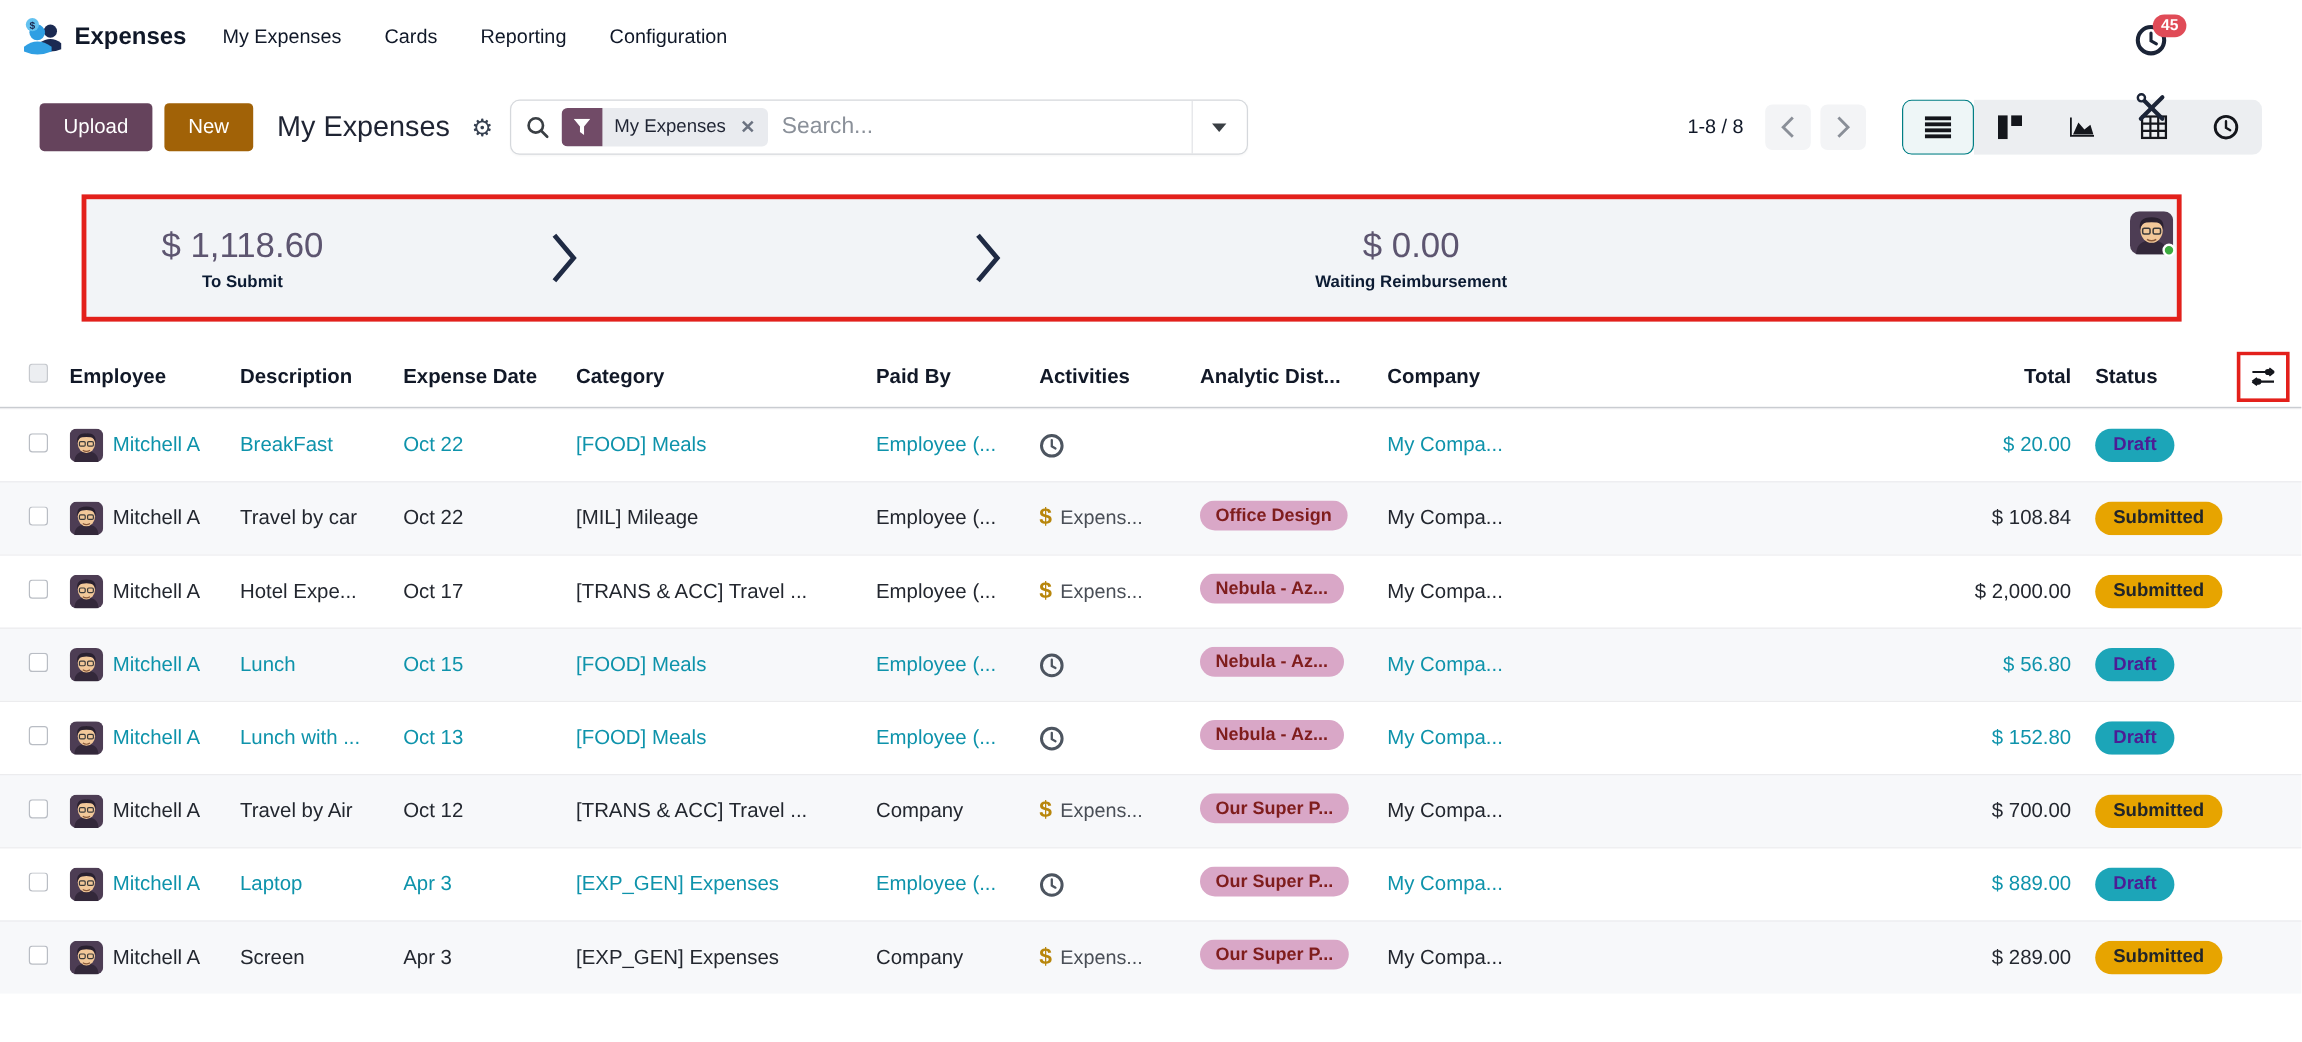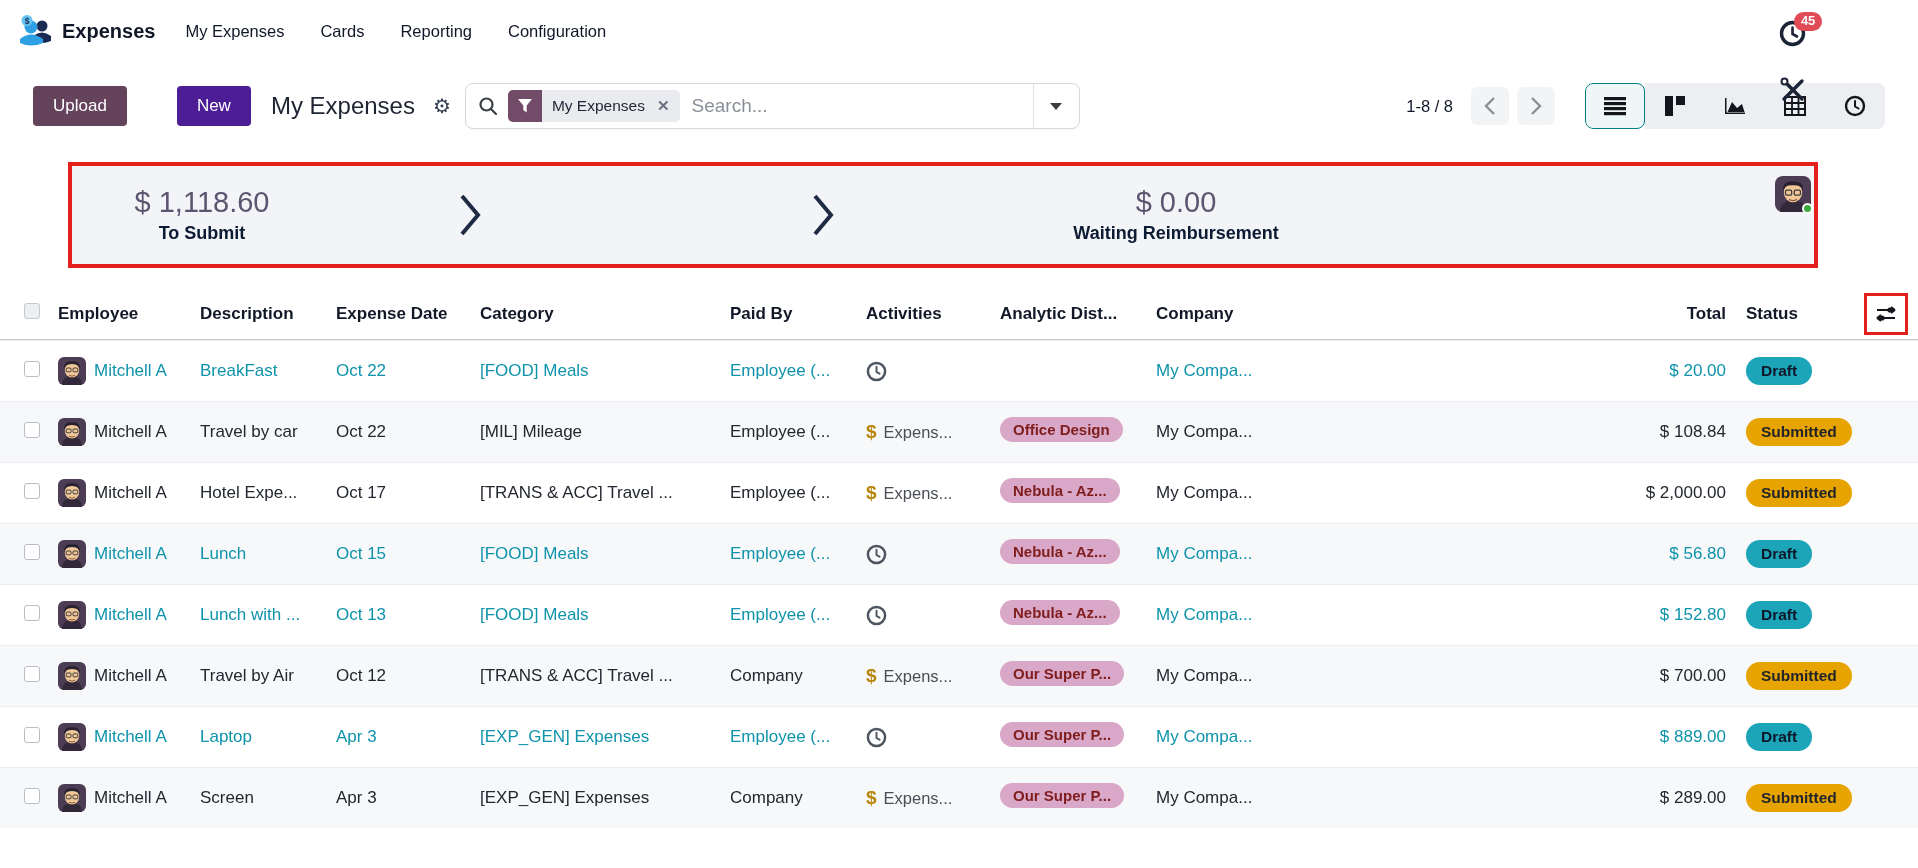--- a/index.html
+++ b/index.html
@@ -34,21 +34,21 @@
   .nav-avatar{position:relative;width:36px;height:36px;cursor:pointer;}
   .nav-avatar .dot{position:absolute;right:-2px;bottom:-2px;width:11px;height:11px;border-radius:50%;
     background:#3cab3f;border:2px solid #fff;}
 
   
   .control-panel{height:88px;flex:0 0 88px;display:flex;align-items:center;padding:0 33px;background:#fff;}
   .cp-left{display:flex;align-items:center;gap:10px;}
   .btn{border:none;border-radius:4px;color:#fff;font-size:17px;font-weight:500;
     padding:10px 20px;cursor:pointer;font-family:inherit;}
   .btn-upload{background:#65435c;}
-  .btn-new{background:#4c1d95;margin-left:40px;}
+  .btn-new{background:#a16207;}
   .view-title{font-size:24px;color:#1f2433;margin-left:10px;white-space:nowrap;}
   .gear{font-size:20px;color:#374151;margin-left:8px;cursor:pointer;}
   .searchbox{width:615px;height:46px;border:1px solid #d5d8dc;border-radius:8px;background:#fff;
     display:flex;align-items:center;padding-left:12px;margin:0 14px;box-shadow:0 1px 2px rgba(0,0,0,.04);}
   .searchbox .mag{flex:0 0 auto;margin-right:10px;cursor:pointer;}
   .facet{display:flex;align-items:center;background:#e9ebef;border-radius:5px;overflow:hidden;height:32px;cursor:pointer;}
   .facet-icon{width:34px;height:32px;background:var(--primary);display:flex;align-items:center;justify-content:center;}
   .facet-label{font-size:15.5px;color:#1f2433;padding:0 10px;white-space:nowrap;}
   .facet-x{color:#6b7280;font-size:15px;padding:0 10px 0 2px;cursor:pointer;font-weight:700;}
   .search-input{flex:1;border:none;outline:none;font-size:19px;color:#000000;padding:0 12px;
@@ -62,21 +62,21 @@
     justify-content:center;cursor:pointer;}
   .view-switcher{display:flex;margin-left:22px;border-radius:8px;overflow:hidden;}
   .vs-btn{width:60px;height:46px;background:#eceef1;display:flex;align-items:center;justify-content:center;cursor:pointer;}
   .vs-btn.active{background:#eef6f7;border:1px solid #017e84;border-radius:8px;}
 
   
   .dash-wrap{margin:12px 0 0 68px;width:1750px;height:106px;border:4px solid var(--annotation-red);
     background:#f2f4f7;display:grid;grid-template-columns:260px 1fr 430px 1fr 500px;align-items:center;}
   .dash-item{display:flex;flex-direction:column;align-items:center;gap:4px;cursor:pointer;}
   .dash-amount{font-size:29px;color:var(--dash-amount);}
-  .dash-label{font-size:18px;font-weight:700;color:#0c1b33;}
+  .dash-label{font-size:14px;font-weight:700;color:#0c1b33;}
   .dash-arrow{display:flex;align-items:center;justify-content:center;}
 
   
   .table{flex:1;display:flex;flex-direction:column;margin-top:20px;}
   .lrow{display:grid;grid-template-columns:58px 142px 136px 144px 250px 136px 134px 156px 204px 1fr 172px 128px 58px;
     align-items:center;}
   .th-row{height:52px;border-bottom:1px solid #c9ccd1;font-weight:700;font-size:17px;color:#111827;}
   .th{padding-right:8px;white-space:nowrap;overflow:hidden;cursor:pointer;}
   .td{padding-right:8px;white-space:nowrap;overflow:hidden;font-size:17px;}
   .c-total{text-align:right;padding-right:6px;}
@@ -88,21 +88,21 @@
   .tr:nth-child(even){background:#f7f8fa;}
   .tr .td{color:#23272f;}
   .tr.draft .c-text{color:var(--link-teal);}
   .emp-cell{display:flex;align-items:center;gap:8px;overflow:hidden;}
   .avatar{flex:0 0 28px;width:28px;height:28px;}
   .act-expense{display:inline-flex;align-items:center;gap:7px;color:#4a4f57;font-size:16.5px;}
   .act-expense .dollar{color:#b8860b;font-weight:700;font-size:19px;}
   .tag{display:inline-block;background:var(--tag-pink);color:#7f1d1d;font-size:15px;font-weight:600;
     border-radius:999px;padding:4px 13px;max-width:140px;overflow:hidden;white-space:nowrap;}
   .badge{display:inline-block;border-radius:999px;padding:5px 15px;font-size:15.5px;font-weight:700;}
-  .badge-draft{background:var(--draft-badge);color:#0f172a;}
+  .badge-draft{background:var(--draft-badge);color:#4c1d95;}
   .badge-submitted{background:var(--submitted-badge);color:#212529;}
   .opt-box{width:44px;height:42px;border:3px solid var(--annotation-red);display:flex;
     align-items:center;justify-content:center;margin-left:4px;cursor:pointer;}
   .t-footer{height:38px;background:#f2f3f5;font-weight:700;font-size:17.5px;color:#14161c;margin-top:-1px;}
   svg{display:block;}
 </style>
 </head>
 <body>
 
 <div class="page">

